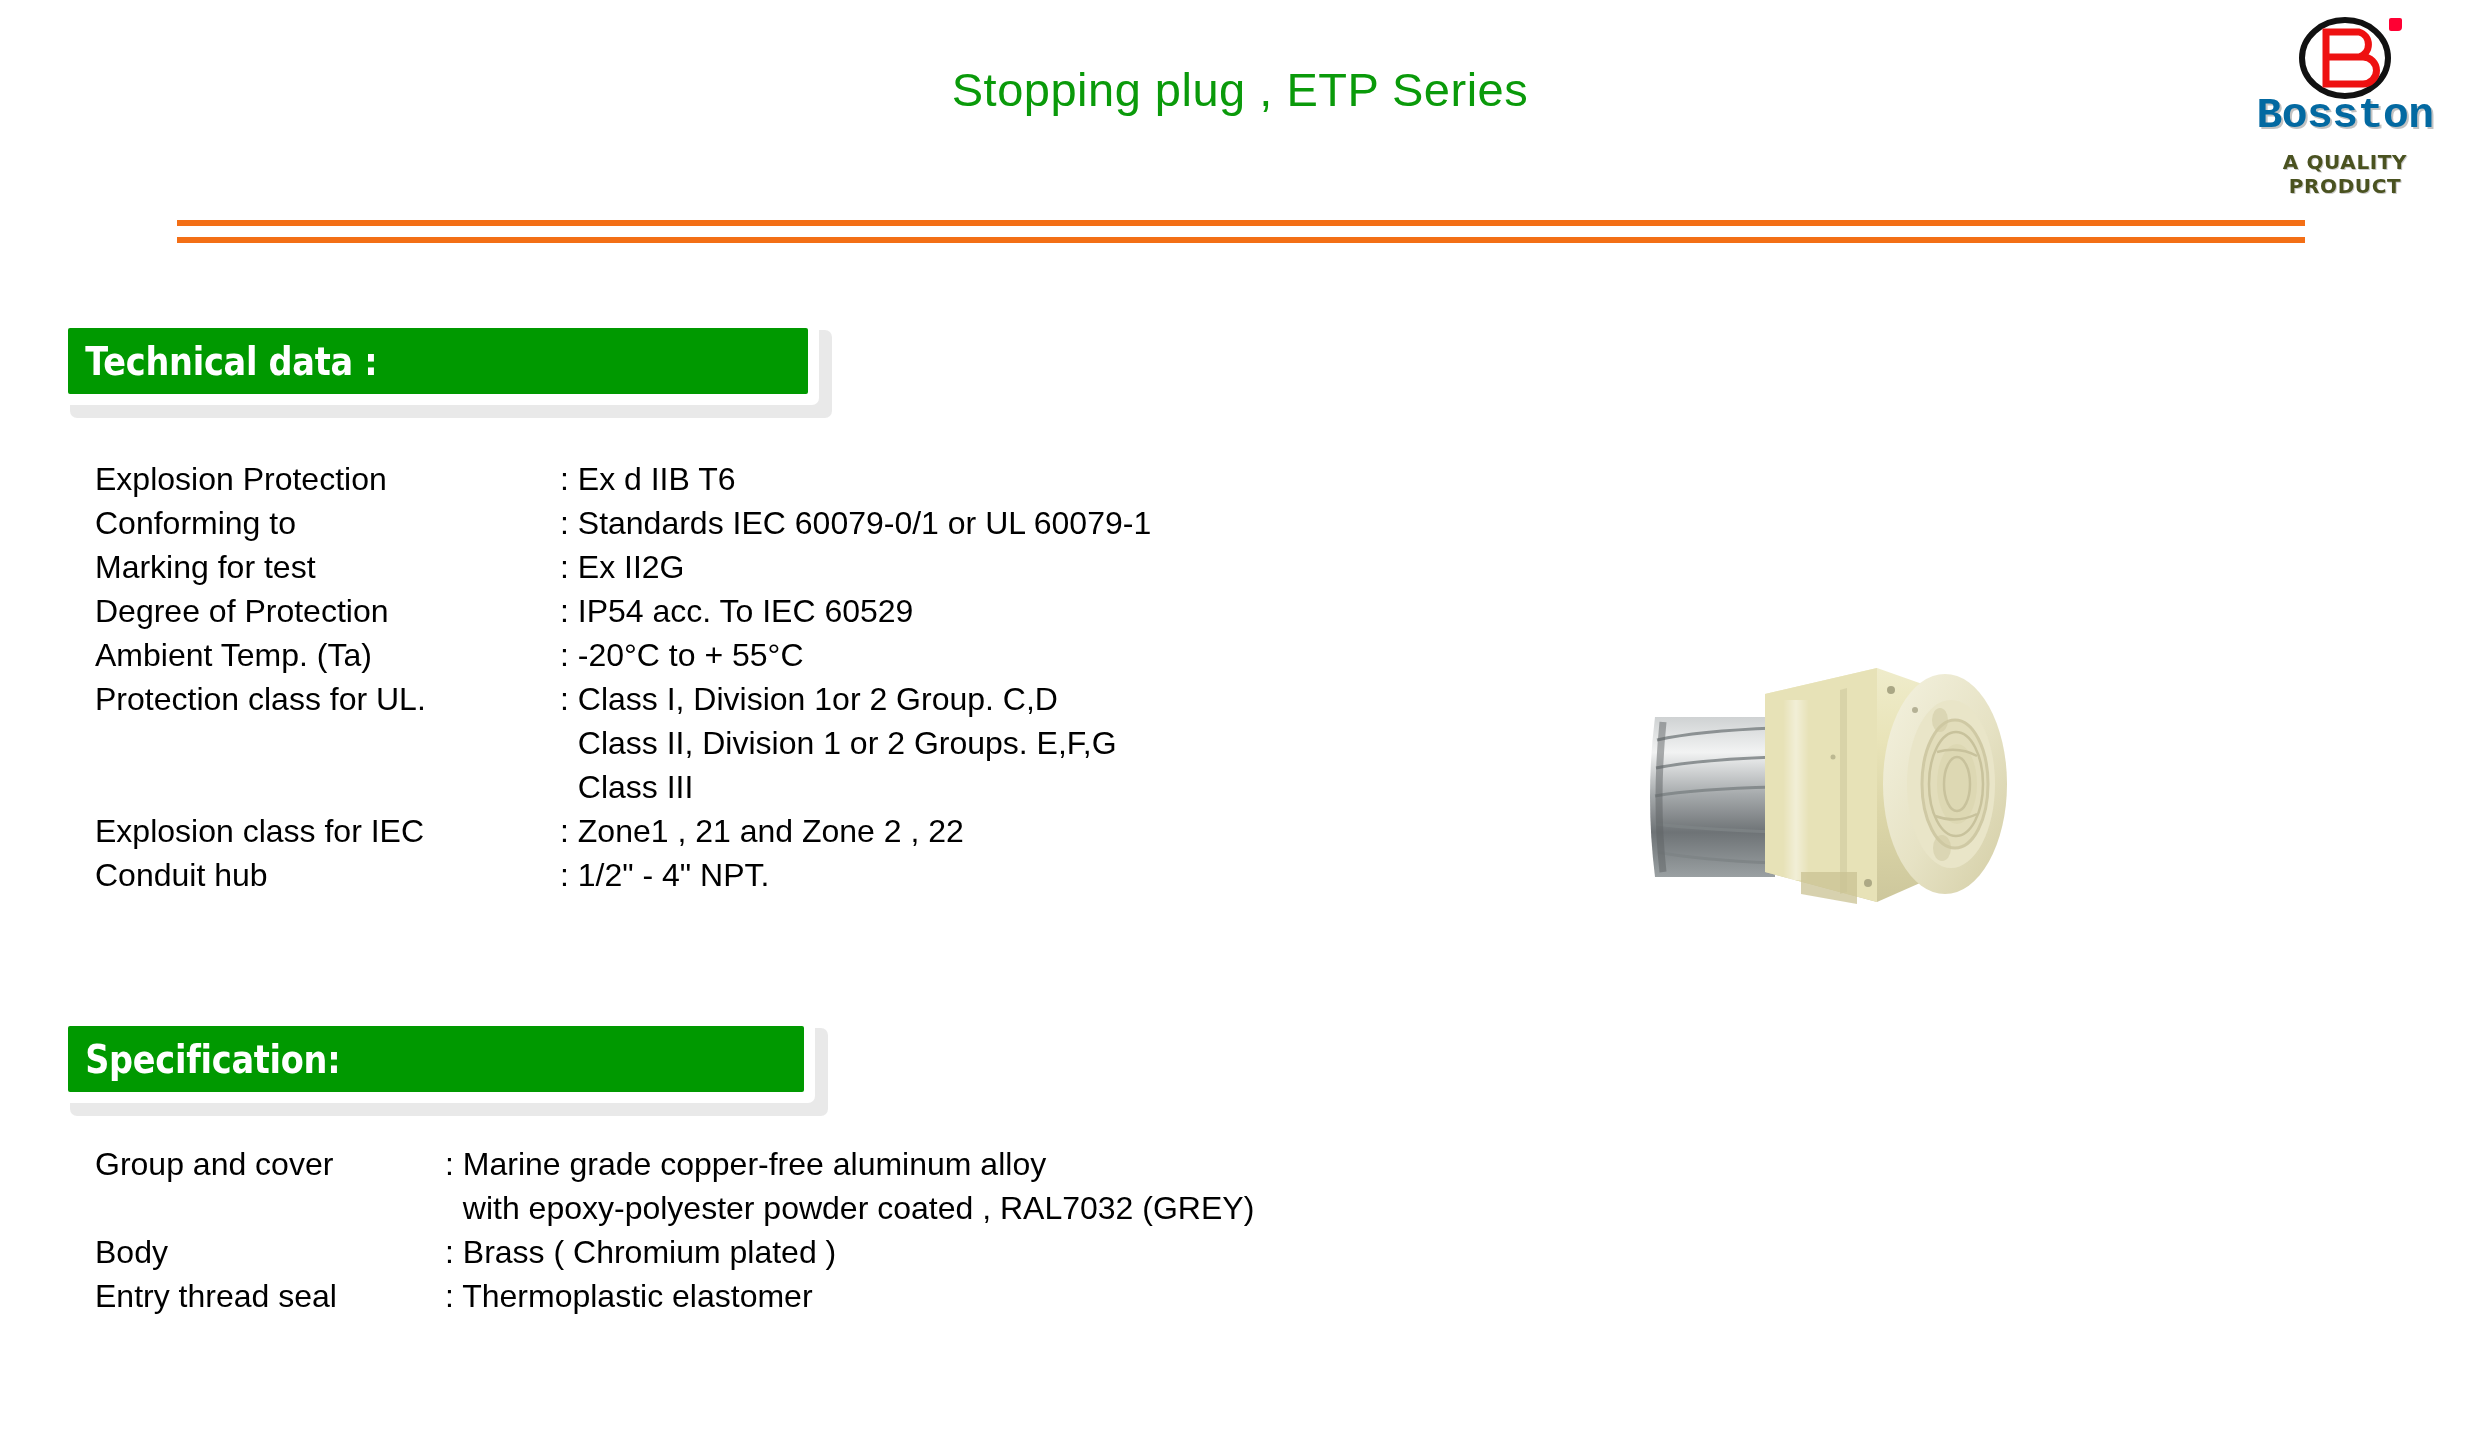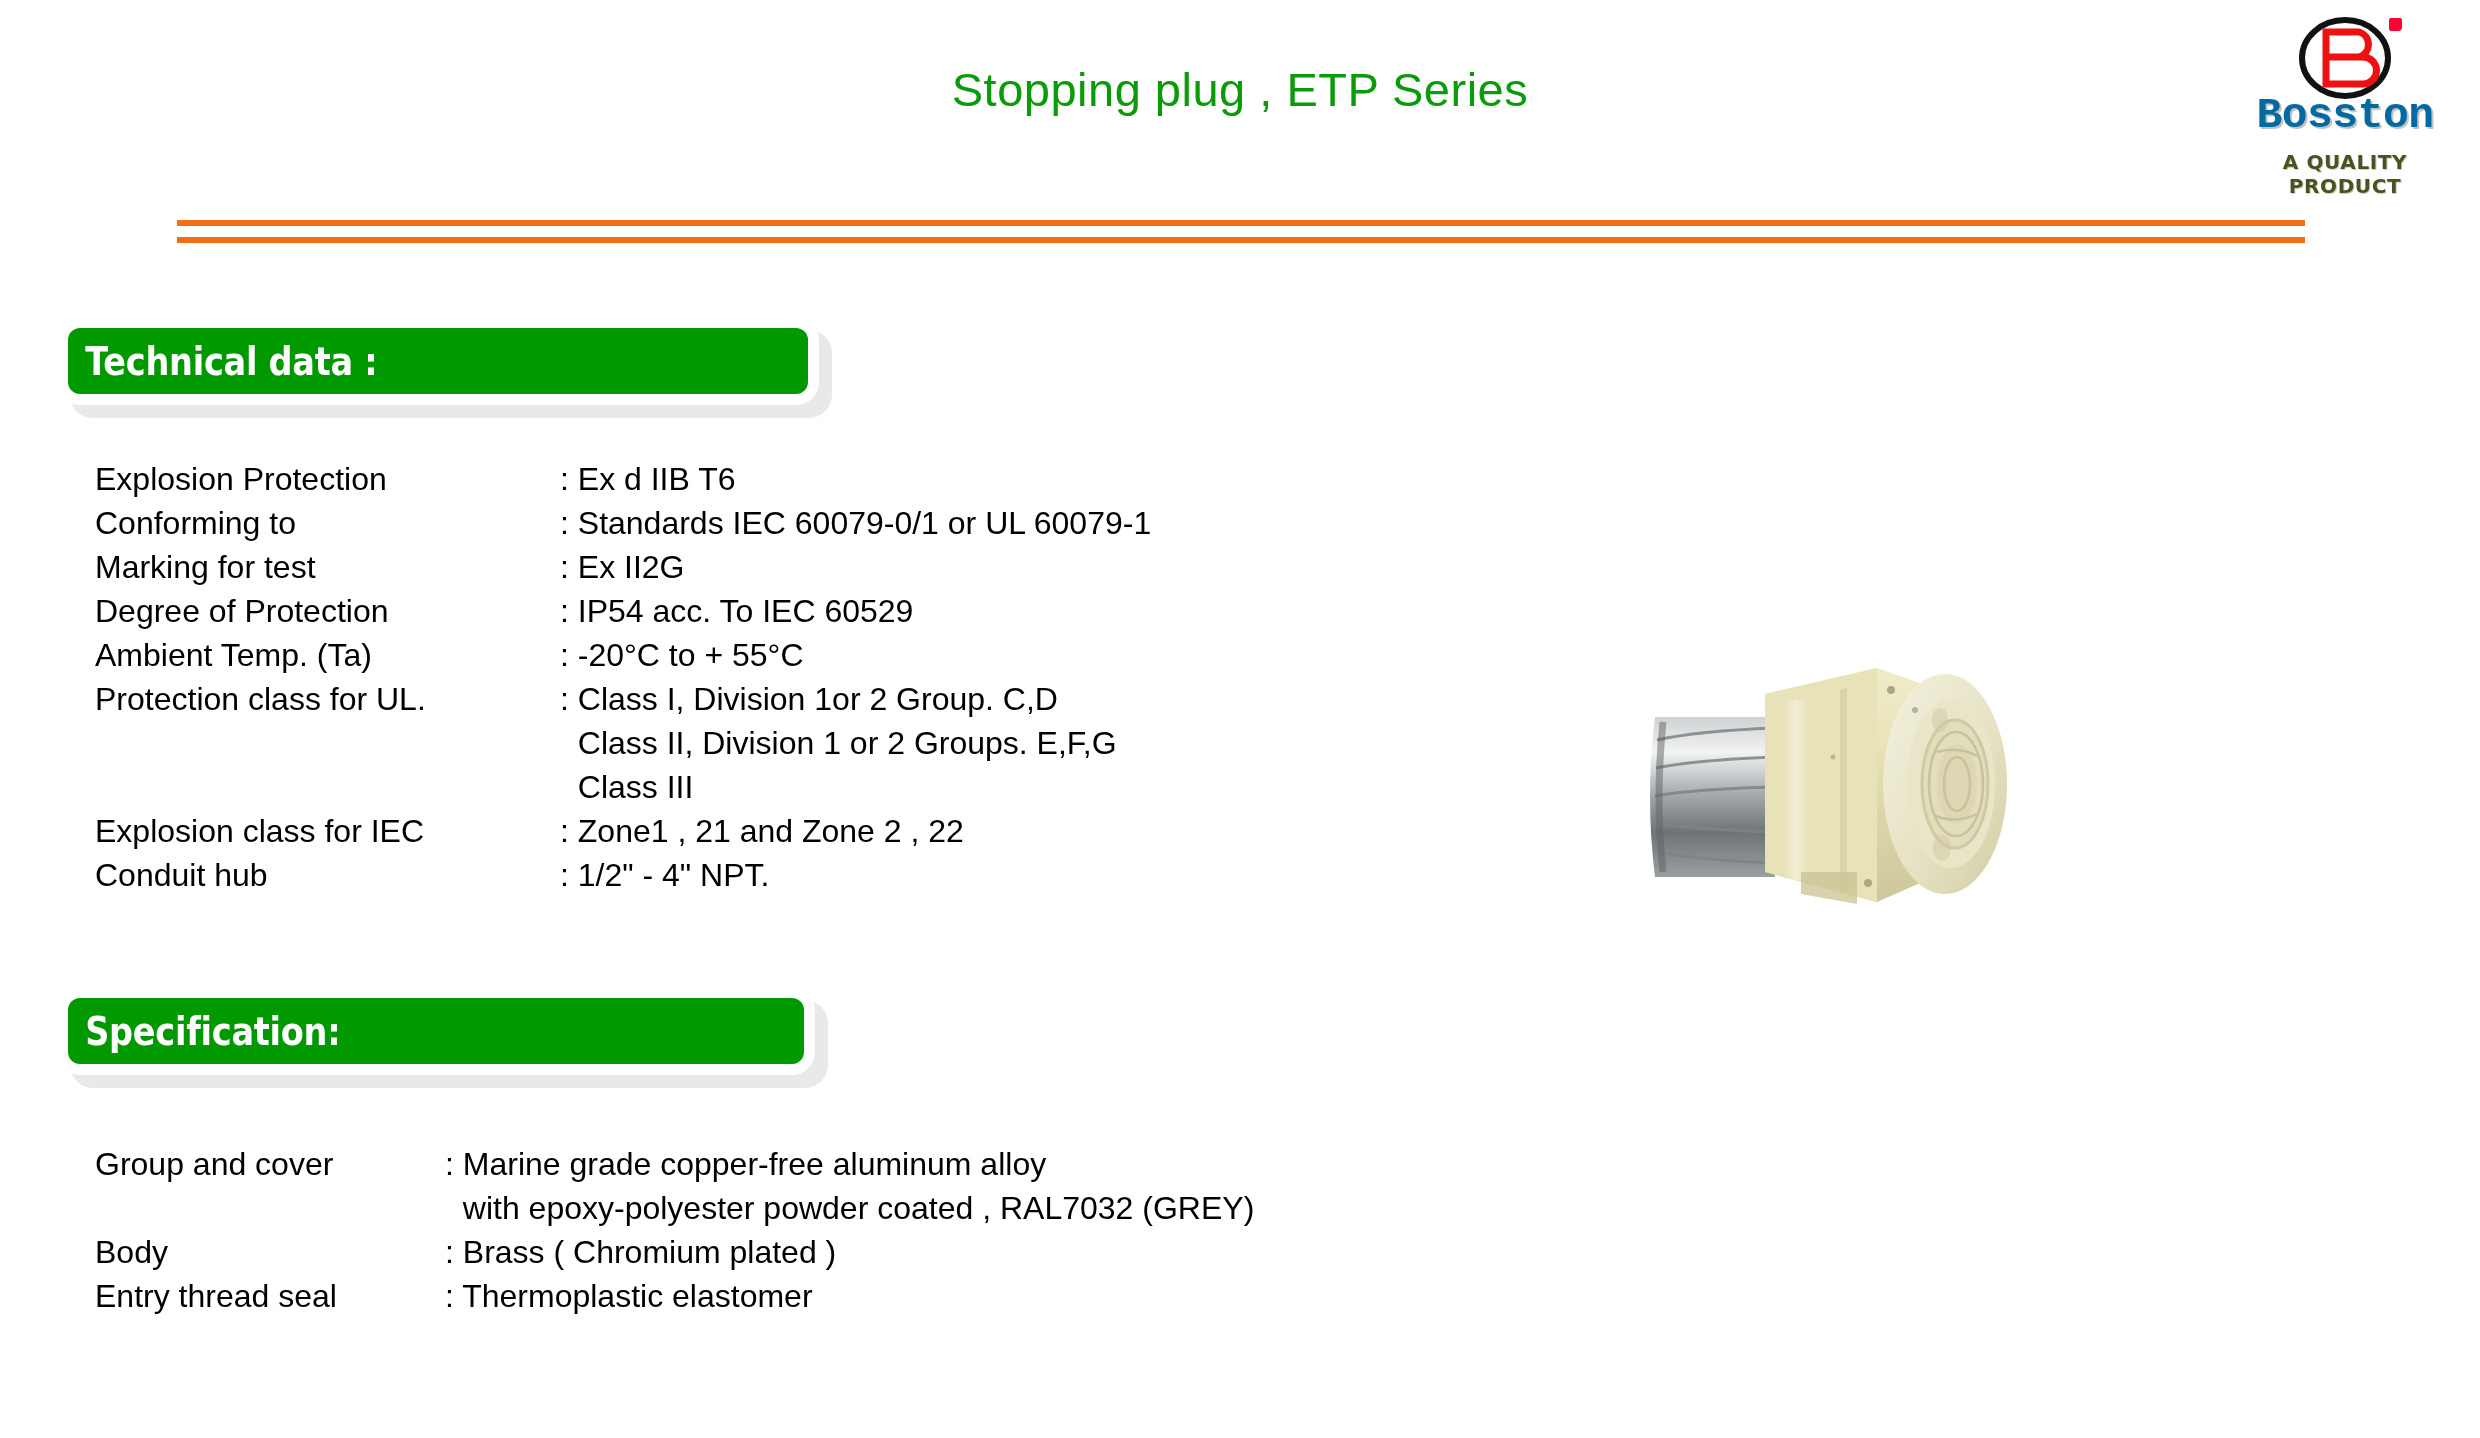--- a/index.html
+++ b/index.html
@@ -90,40 +90,40 @@
   #divider-top    { top: 220px; }
   #divider-bottom { top: 237px; }
 
   
   .section-banner {
     position: absolute;
     left: 68px;
     height: 66px;
     width: 740px;
     background: #009900;
-    border-radius: 12px;
+    border-radius: 2px;
     box-shadow:
        0 0 0 11px #ffffff,
        13px 13px 0 11px rgba(0,0,0,0.085);
     display: flex;
     align-items: center;
   }
   .section-banner .banner-label {
     color: #ffffff;
     font-size: 39px;
     font-weight: bold;
     padding-left: 20px;
     line-height: 1;
     letter-spacing: -0.3px;
     font-family: "DejaVu Sans", sans-serif;
     transform: scaleX(0.86);
     transform-origin: left center;
   }
   #banner-technical-data { top: 328px; width: 740px; }
-  #banner-specification  { top: 998px; width: 736px; }
+  #banner-specification  { top: 1026px; width: 736px; }
 
   
   .data-block {
     position: absolute;
     font-size: 32px;
     line-height: 44px;
     color: #000000;
     white-space: nowrap;
     margin-top: 32px;
   }

